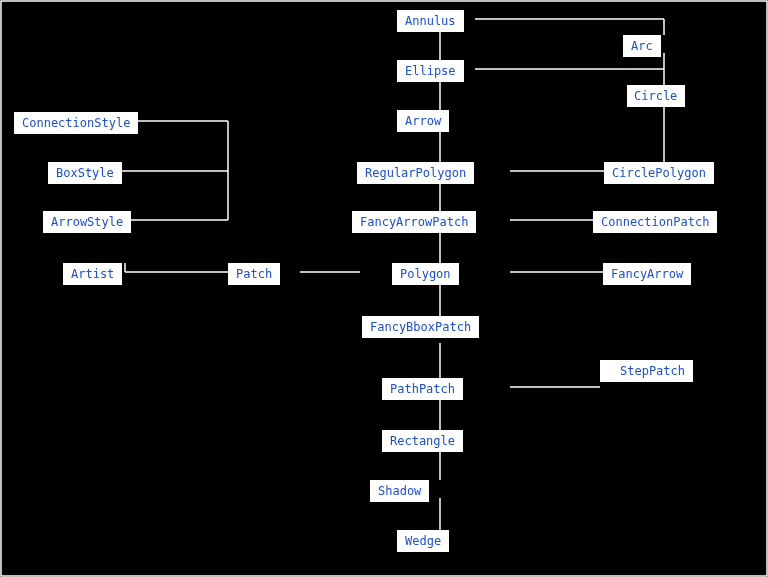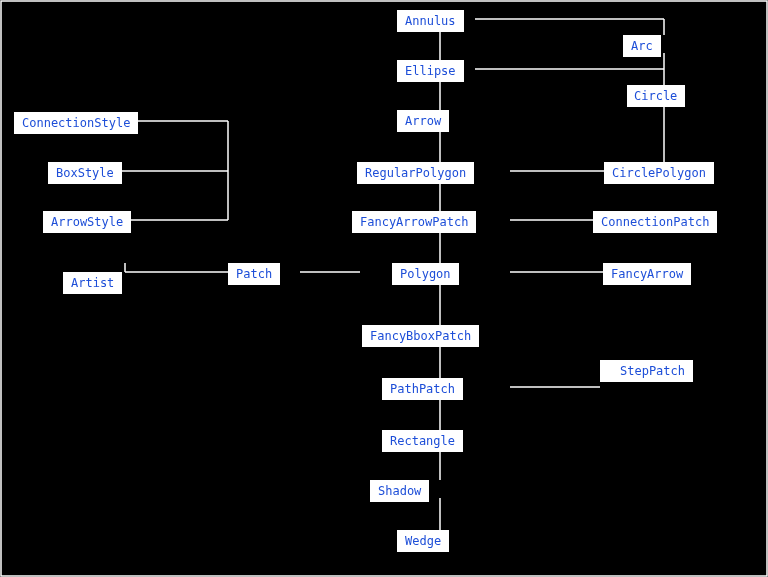--- a/index.html
+++ b/index.html
@@ -82,28 +82,28 @@
 
 <div style="position:relative;width:768px;height:577px;">
 </div>
 
 <div class="node" style="left: 397px; top: 10px;">Annulus</div>
 <div class="node" style="left: 397px; top: 60px;">Ellipse</div>
 <div class="node" style="left: 397px; top: 110px;">Arrow</div>
 <div class="node" style="left: 357px; top: 162px;">RegularPolygon</div>
 <div class="node" style="left: 352px; top: 211px;">FancyArrowPatch</div>
 <div class="node" style="left: 392px; top: 263px;">Polygon</div>
-<div class="node" style="left: 362px; top: 325px; text-align: right;">FancyBboxPatch</div>
+<div class="node" style="left: 362px; top: 316px; text-align: right;">FancyBboxPatch</div>
 <div class="node" style="left: 382px; top: 378px;">PathPatch</div>
 <div class="node" style="left: 382px; top: 430px;">Rectangle</div>
 <div class="node" style="left: 370px; top: 480px;">Shadow</div>
 <div class="node" style="left: 397px; top: 530px;">Wedge</div>
 <div class="node" style="left: 623px; top: 35px;">Arc</div>
 <div class="node" style="left: 627px; top: 85px; padding-left: 6px;">Circle</div>
 <div class="node" style="left: 604px; top: 162px;">CirclePolygon</div>
 <div class="node" style="left: 593px; top: 211px;">ConnectionPatch</div>
 <div class="node" style="left: 603px; top: 263px;">FancyArrow</div>
 <div class="node" style="left: 600px; top: 360px; padding-left: 19px;">StepPatch</div>
 <div class="node" style="left: 14px; top: 112px;">ConnectionStyle</div>
 <div class="node" style="left: 48px; top: 162px;">BoxStyle</div>
 <div class="node" style="left: 43px; top: 211px;">ArrowStyle</div>
-<div class="node" style="left: 63px; top: 263px; margin-top: 9px;">Artist</div>
+<div class="node" style="left: 63px; top: 263px;">Artist</div>
 <div class="node" style="left: 228px; top: 263px;">Patch</div>
 
 </body></html>

